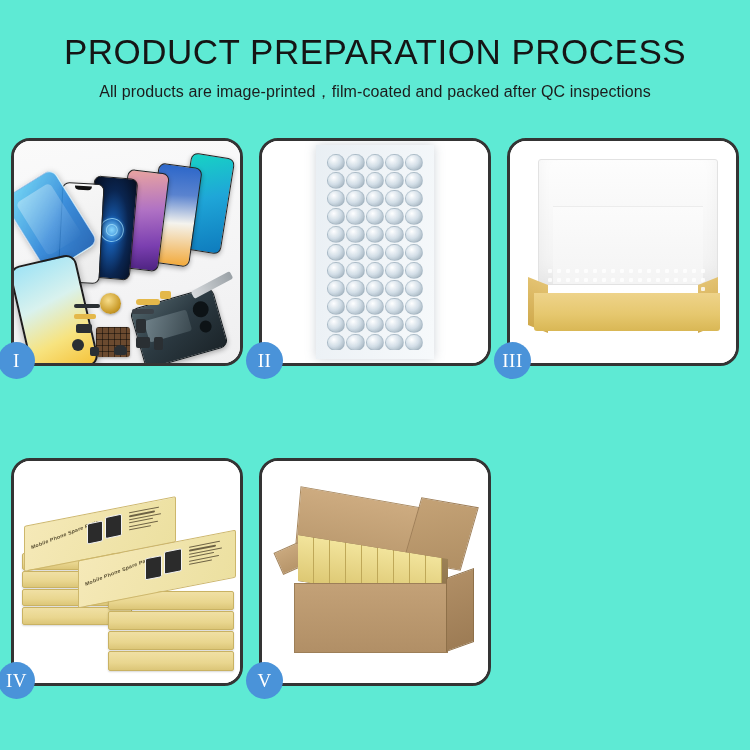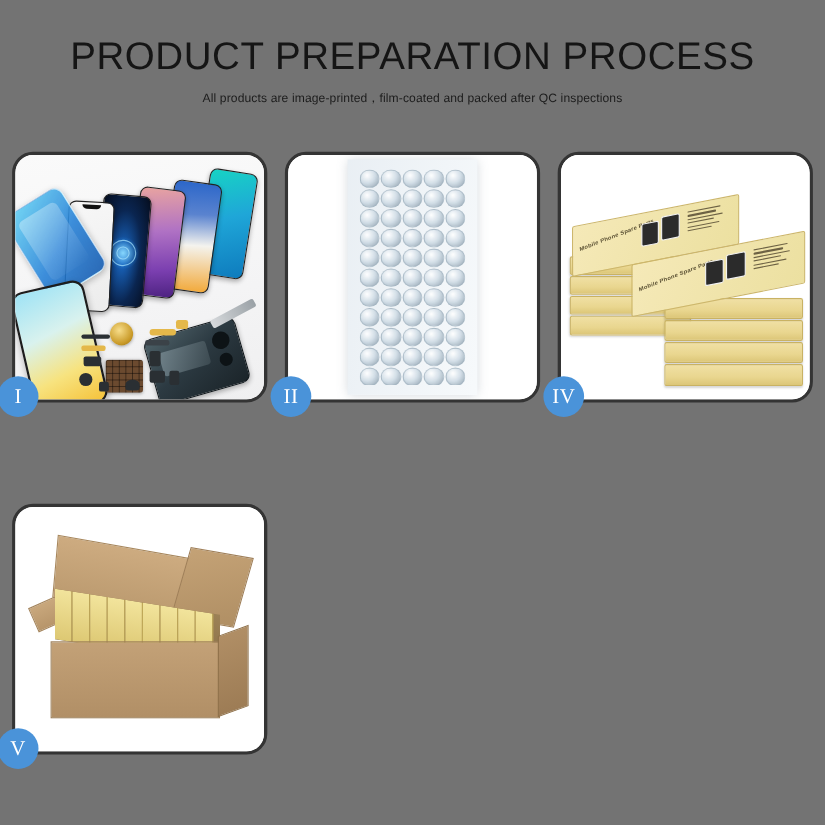--- a/index.html
+++ b/index.html
@@ -11,41 +11,41 @@
     width: 750px;
     height: 750px;
     font-family: "Liberation Sans", sans-serif;
     overflow: hidden;
     position: relative;
   }
   .page {
     width: 750px;
     height: 750px;
     position: relative;
-    background: #737373;
+    background: #5eead4;
     box-sizing: border-box;
   }
 
   
   .header {
     text-align: center;
     padding-top: 34px;
   }
   .title {
     font-size: 35px;
     letter-spacing: 0.5px;
     color: #151515;
     font-weight: 400;
     font-family: "Liberation Sans", sans-serif;
     white-space: nowrap;
     line-height: 1.05;
   }
   .subtitle {
     margin-top: 11px;
-    font-size: 11px;
+    font-size: 16px;
     color: #1c1c1c;
     font-weight: 400;
     white-space: nowrap;
     letter-spacing: 0.1px;
   }
 
   
   .grid {
     position: absolute;
     top: 138px;
@@ -469,20 +469,30 @@
             <div class="bub"></div>
             <div class="bub"></div>
             <div class="bub"></div>
             <div class="bub"></div>
 
         </div>
       </div>
       <div class="badge">II</div>
     </div>
 
+    <div class="panel">
+      <div class="panel-inner p3">
+        <div class="box3-lid"></div>
+        <div class="box3-left"></div>
+        <div class="box3-right"></div>
+        <div class="box3-foam"></div>
+        <div class="box3-front"></div>
+      </div>
+      <div class="badge">III</div>
+    </div>
 
     <div class="panel">
       <div class="panel-inner p4">
         <div class="stack">
 
           <div class="kbox" style="left:0px;  top:70px;  width:108px; height:15px;"></div>
           <div class="kbox" style="left:0px;  top:88px;  width:108px; height:15px;"></div>
           <div class="kbox" style="left:0px;  top:106px; width:108px; height:15px;"></div>
           <div class="kbox" style="left:0px;  top:124px; width:108px; height:16px;"></div>
 

